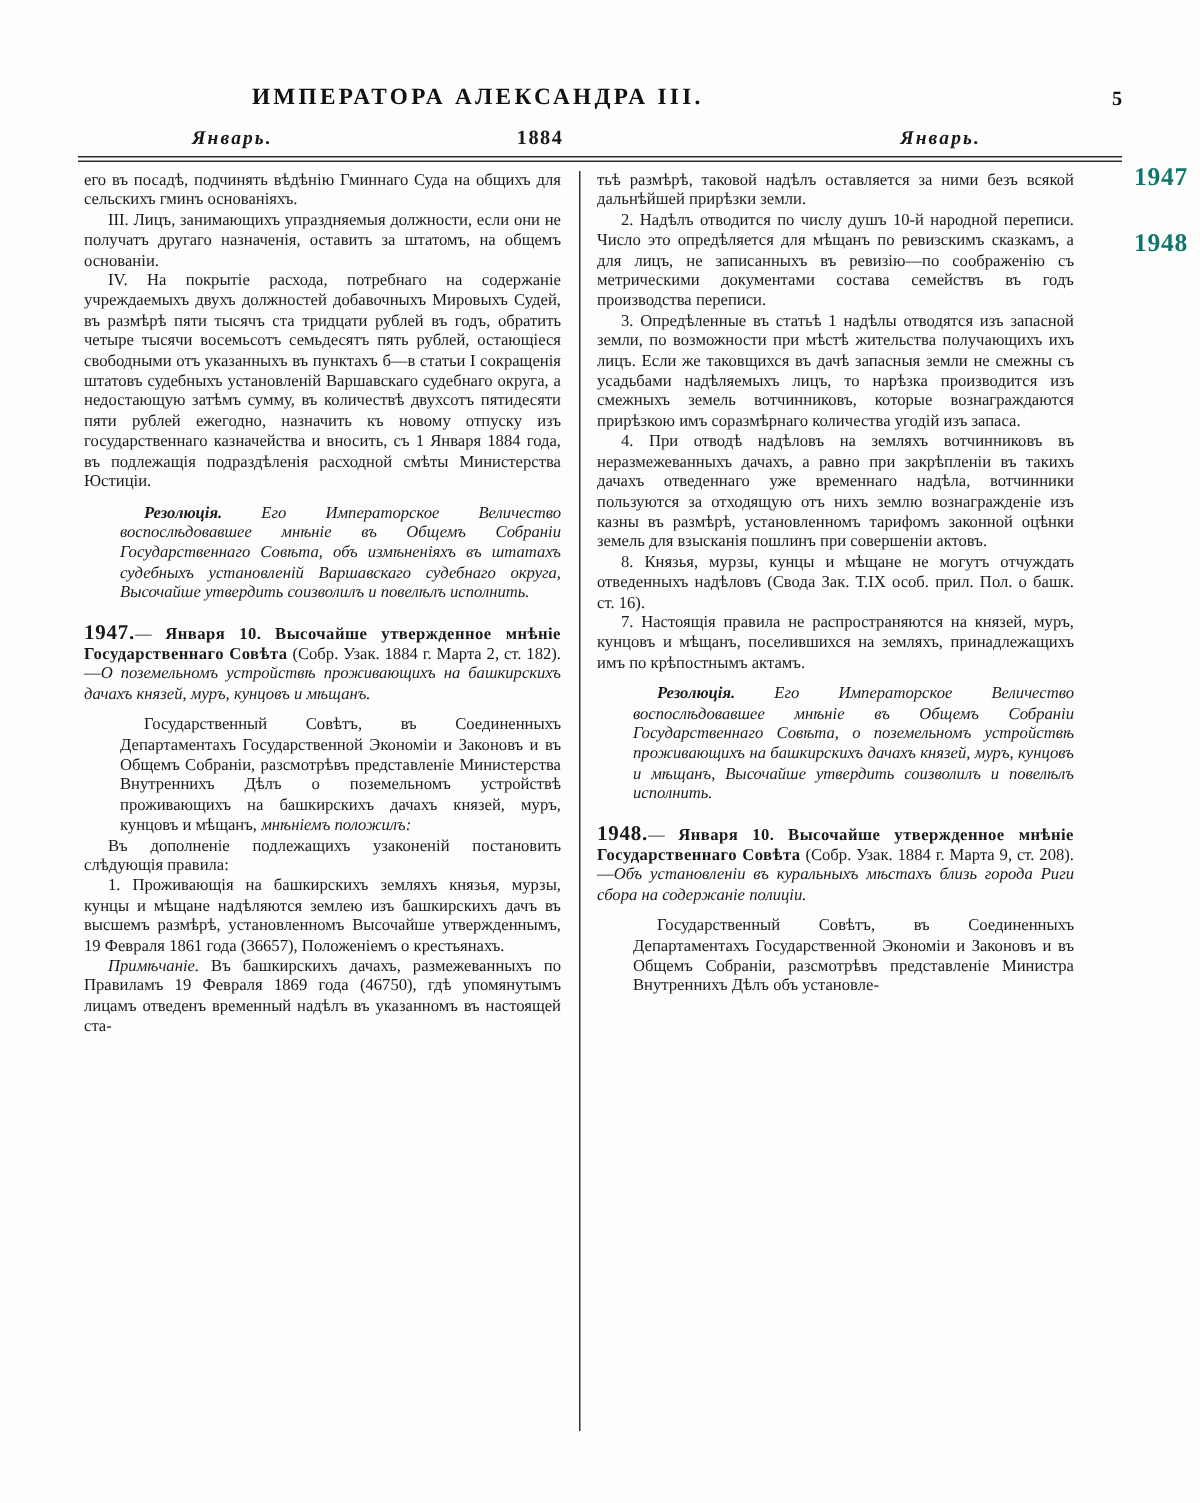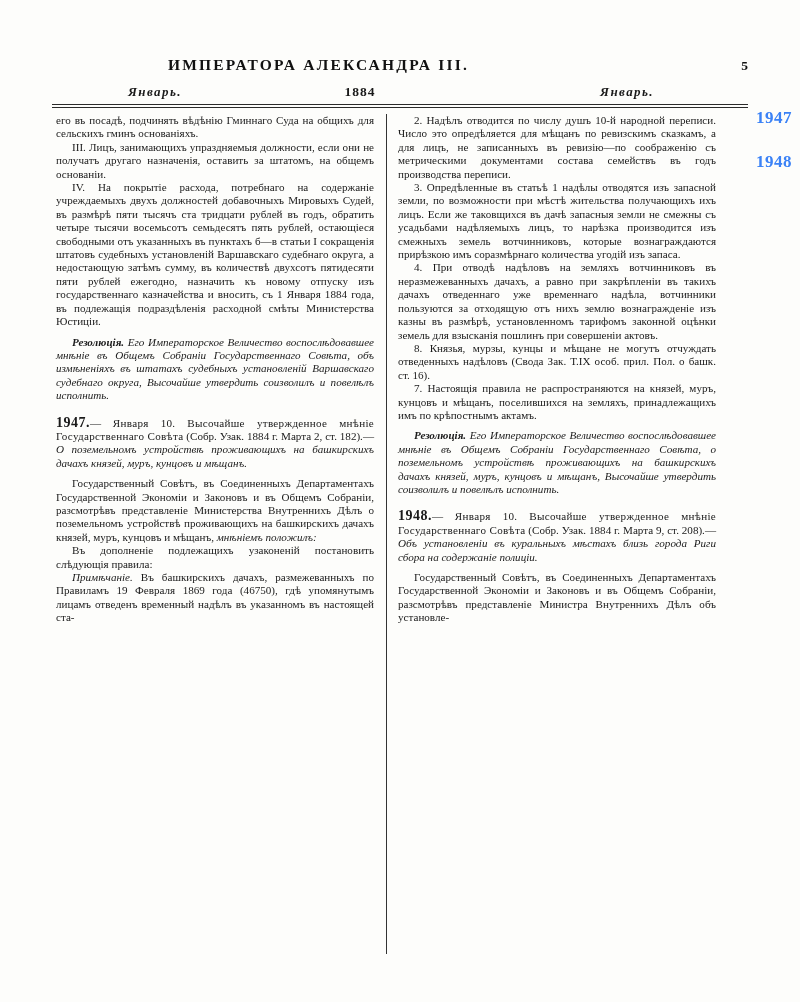--- a/index.html
+++ b/index.html
@@ -99,47 +99,47 @@
     left: 386px;
     top: 114px;
     height: 840px;
     border-left: 1px solid #333;
   }
   p {
     margin: 0 0 0 0;
     text-indent: 16px;
   }
   p.noindent { text-indent: 0; }
-  .sp { margin-top: 7px; }
+  .sp { margin-top: 7px; margin-left: 24px; }
   .it { font-style: italic; }
   .entry-head {
     margin-top: 13px;
     text-indent: 0;
   }
   .entry-num {
     font-weight: bold;
     font-size: 14px;
     letter-spacing: 0.5px;
   }
   .entry-title {
-    font-weight: normal;
+    font-weight: bold;
     letter-spacing: 0.3px;
   }
   .resolution-lead {
     font-style: italic;
     font-weight: bold;
   }
   
   .margin-num {
     position: absolute;
     right: 8px;
     font-family: "Liberation Serif", serif;
     font-weight: bold;
     font-size: 17px;
-    color: #3b82f6;
+    color: #0f766e;
     letter-spacing: 0.5px;
   }
   .margin-num.n1 { top: 108px; }
   .margin-num.n2 { top: 152px; text-align: right; }
 </style>
 </head>
 <body>
 
 <div class="page">
 
@@ -165,27 +165,29 @@
     <p>IV. На покрытіе расхода, потребнаго на содержаніе учреждаемыхъ двухъ должностей добавочныхъ Мировыхъ Судей, въ размѣрѣ пяти тысячъ ста тридцати рублей въ годъ, обратить четыре тысячи восемьсотъ семьдесятъ пять рублей, остающіеся свободными отъ указанныхъ въ пунктахъ б—в статьи I сокращенія штатовъ судебныхъ установленій Варшавскаго судебнаго округа, а недостающую затѣмъ сумму, въ количествѣ двухсотъ пятидесяти пяти рублей ежегодно, назначить къ новому отпуску изъ государственнаго казначейства и вносить, съ 1 Января 1884 года, въ подлежащія подраздѣленія расходной смѣты Министерства Юстиціи.</p>
 
     <p class="sp"><span class="resolution-lead">Резолюція.</span> <span class="it">Его Императорское Величество воспослѣдовавшее мнѣніе въ Общемъ Собраніи Государственнаго Совѣта, объ измѣненіяхъ въ штатахъ судебныхъ установленій Варшавскаго судебнаго округа, Высочайше утвердить соизволилъ и повелѣлъ исполнить.</span></p>
 
     <p class="entry-head"><span class="entry-num">1947.</span><span>—</span> <span class="entry-title">Января 10.</span> <span class="entry-title">Высочайше утвержденное мнѣніе Государственнаго Совѣта</span> <span>(Собр. Узак. 1884 г. Марта 2, ст. 182).—</span><span class="it">О позе­мельномъ устройствѣ проживающихъ на башкирскихъ дачахъ князей, муръ, кунцовъ и мѣщанъ.</span></p>
 
     <p class="sp"><span>Государственный Совѣтъ, въ Соединенныхъ Департаментахъ Государственной Экономіи и Законовъ и въ Общемъ Собраніи, разсмотрѣвъ представленіе Министерства Внутреннихъ Дѣлъ о позе­мельномъ устройствѣ проживающихъ на башкирскихъ дачахъ князей, муръ, кунцовъ и мѣщанъ,</span> <span class="it">мнѣніемъ положилъ:</span></p>
 
     <p>Въ дополненіе подлежащихъ узаконеній постановить слѣдующія правила:</p>
 
+    <p>1. Проживающія на башкирскихъ земляхъ кня­зья, мурзы, кунцы и мѣщане надѣляются землею изъ башкирскихъ дачъ въ высшемъ размѣрѣ, установленномъ Высочайше утвержденнымъ, 19 Февраля 1861 года (36657), Положеніемъ о крестьянахъ.</p>
 
     <p><span class="it">Примѣчаніе.</span> <span>Въ башкирскихъ дачахъ, размежеванныхъ по Правиламъ 19 Февраля 1869 года (46750), гдѣ упомянутымъ лицамъ отведенъ временный надѣлъ въ указанномъ въ настоящей ста-</span></p>
 
   </div>
 
   <div class="col col-right">
 
+    <p class="noindent">тьѣ размѣрѣ, таковой надѣлъ оставляется за ними безъ всякой дальнѣйшей прирѣзки земли.</p>
 
     <p>2. Надѣлъ отводится по числу душъ 10-й народной переписи. Число это опредѣляется для мѣщанъ по ревизскимъ сказкамъ, а для лицъ, не записанныхъ въ ревизію—по соображенію съ метрическими документами состава семействъ въ годъ производства переписи.</p>
     <p>3. Опредѣленные въ статьѣ 1 надѣлы отводятся изъ запасной земли, по возможности при мѣстѣ жительства получающихъ ихъ лицъ. Если же таковщихся въ дачѣ запасныя земли не смежны съ усадьбами надѣляемыхъ лицъ, то нарѣзка производится изъ смежныхъ земель вотчинниковъ, которые вознаграждаются прирѣзкою имъ соразмѣрнаго количества угодій изъ запаса.</p>
     <p>4. При отводѣ надѣловъ на земляхъ вотчинниковъ въ неразмежеванныхъ дачахъ, а равно при закрѣпленіи въ такихъ дачахъ отведеннаго уже временнаго надѣла, вотчинники пользуются за отходящую отъ нихъ землю вознагражденіе изъ казны въ размѣрѣ, установленномъ тарифомъ законной оцѣнки земель для взысканія пошлинъ при совершеніи актовъ.</p>
     <p>8. Князья, мурзы, кунцы и мѣщане не могутъ отчуждать отведенныхъ надѣловъ (Свода Зак. Т.IX особ. прил. Пол. о башк. ст. 16).</p>
     <p>7. Настоящія правила не распространяются на князей, муръ, кунцовъ и мѣщанъ, поселившихся на земляхъ, принадлежащихъ имъ по крѣпостнымъ актамъ.</p>
 
     <p class="sp"><span class="resolution-lead">Резолюція.</span> <span class="it">Его Императорское Величество воспослѣдовавшее мнѣніе въ Общемъ Собраніи Государственнаго Совѣта, о поземельномъ устройствѣ проживающихъ на башкирскихъ дачахъ князей, муръ, кунцовъ и мѣщанъ, Высочайше утвердить соизволилъ и повелѣлъ исполнить.</span></p>
 
     <p class="entry-head"><span class="entry-num">1948.</span><span>—</span> <span class="entry-title">Января 10.</span> <span class="entry-title">Высочайше утвержденное мнѣніе Государственнаго Совѣта</span> <span>(Собр. Узак. 1884 г. Марта 9, ст. 208).—</span><span class="it">Объ установленіи въ куральныхъ мѣстахъ близь города Риги сбора на содержаніе полиціи.</span></p>

